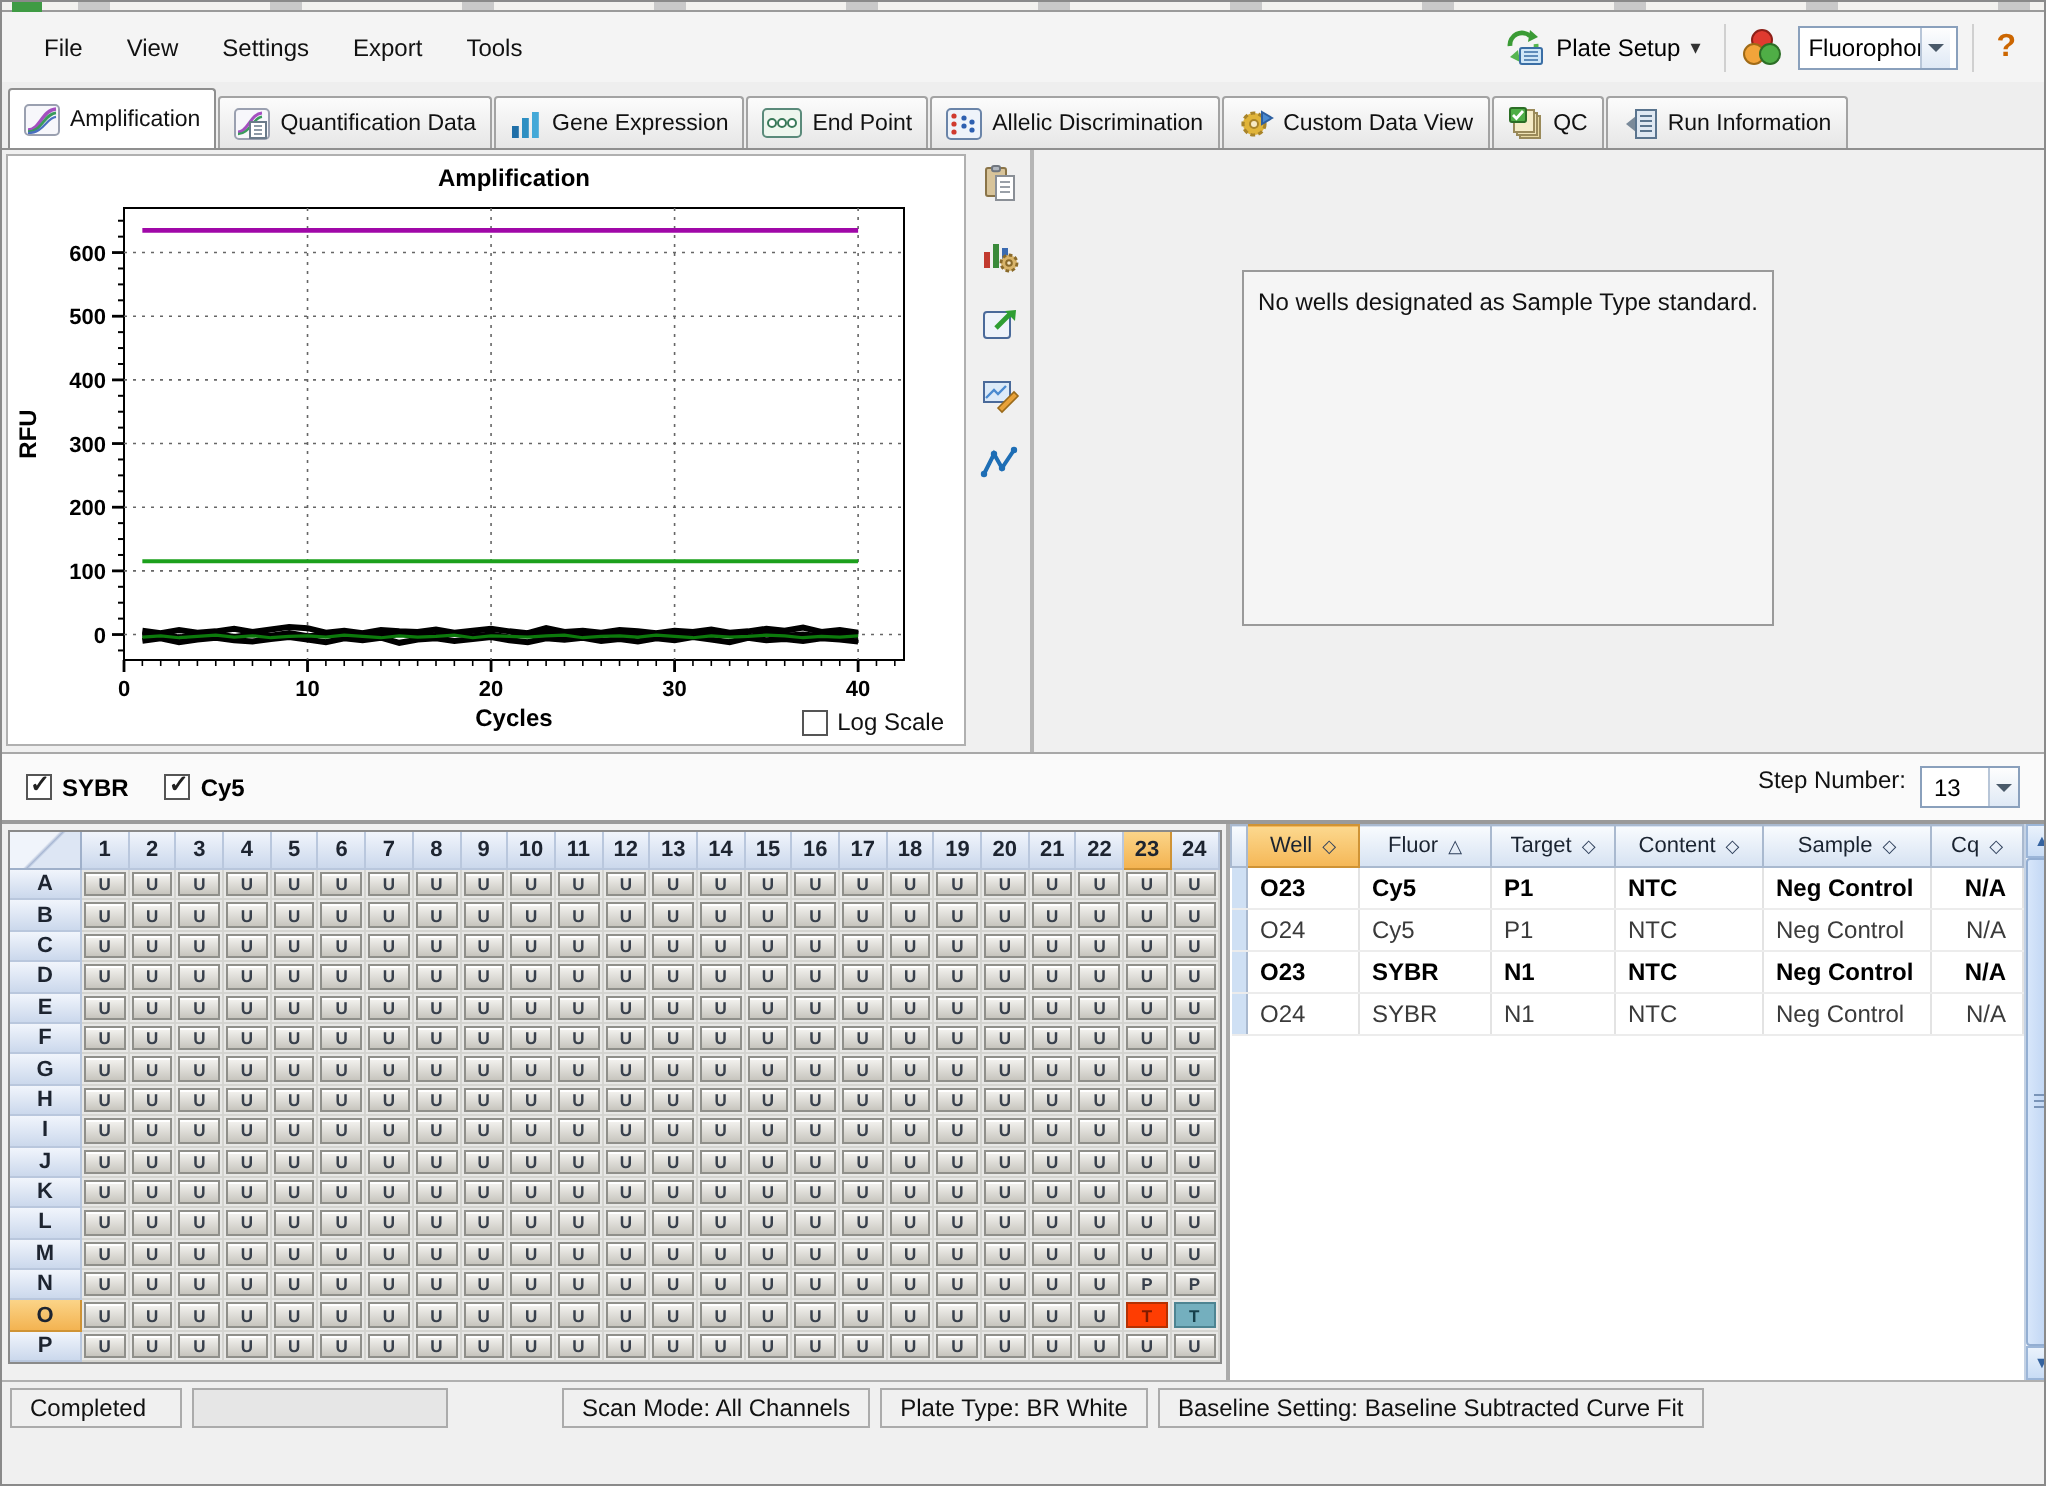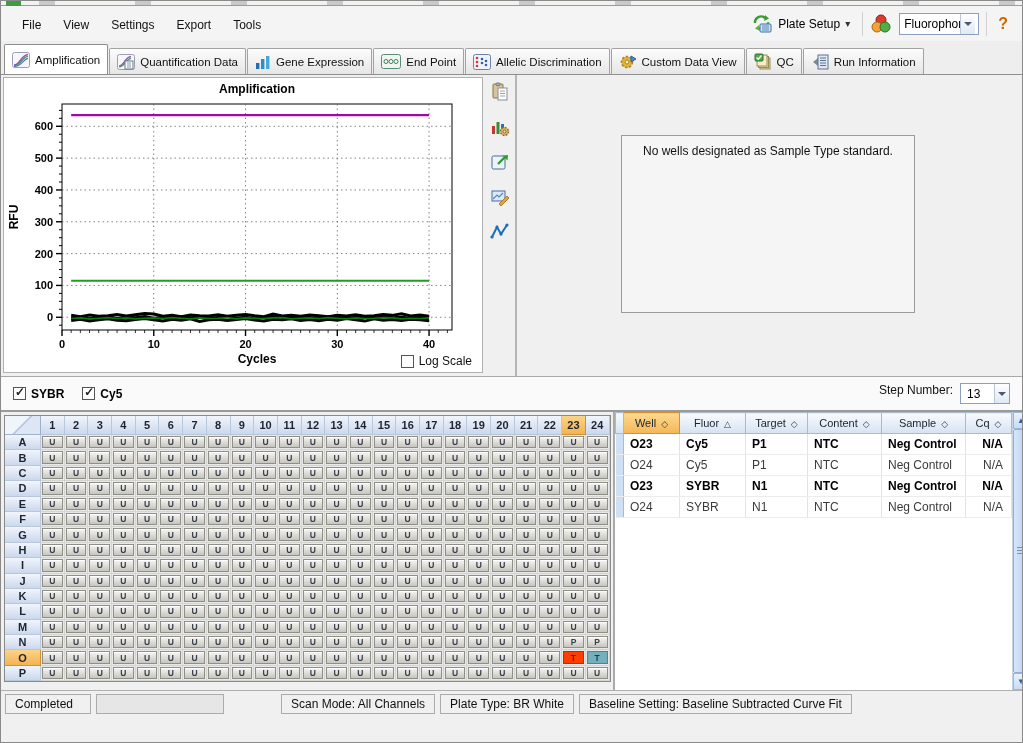--- a/index.html
+++ b/index.html
@@ -43,21 +43,21 @@
   .chart-area { width: 516px; display: flex; border-right: 2px solid #b5b5b5; background: #f0f0f0; }
   .chart-box { width: 480px; height: 296px; margin: 2px; background: #fff; border: 1px solid #b0b0b0; position: relative; }
   .log-scale { position: absolute; right: 10px; bottom: 4px; display: flex; align-items: center; gap: 5px; background: #fff; }
   .checkbox { width: 13px; height: 13px; border: 1px solid #555; background: #fff; position: relative; display: inline-block; }
   .checkbox.checked::after { content: "✓"; position: absolute; left: 1px; top: -3px; font-size: 12px; color: #222; font-weight: bold; }
   .log-label { font-size: 12px; color: #111; }
   .chart-tools { width: 30px; display: flex; flex-direction: column; align-items: center; padding-top: 8px; gap: 13px; }
   .ct-btn { width: 22px; height: 22px; display: flex; align-items: center; justify-content: center; }
 
   .standards-panel { flex: 1; position: relative; background: #f0f0f0; }
-  .standards-box { position: absolute; left: 104px; top: 60px; width: 294px; height: 178px; background: #f5f5f5; border: 1px solid #9a9a9a; text-align: center; font-size: 12px; color: #111; padding-top: 8px; }
+  .standards-box { position: absolute; left: 104px; top: 60px; width: 266px; height: 178px; background: #f5f5f5; border: 1px solid #9a9a9a; text-align: center; font-size: 12px; color: #111; padding-top: 8px; }
 
   
   .fluor-row { height: 35px; background: #fafafa; border-bottom: 2px solid #9a9a9a; display: flex; align-items: center; padding: 0 12px; }
   .fl-group { display: flex; align-items: center; gap: 5px; margin-right: 18px; }
   .fl-label { font-size: 12px; font-weight: bold; color: #000; }
   .step-group { margin-left: auto; display: flex; align-items: flex-start; gap: 7px; }
   .step-label { font-size: 12px; color: #111; }
   .step-select { width: 50px; height: 21px; border: 1px solid #8aa0bc; background: #fff; display: flex; align-items: center; justify-content: space-between; }
   .step-value { font-size: 12px; padding-left: 6px; }
 

